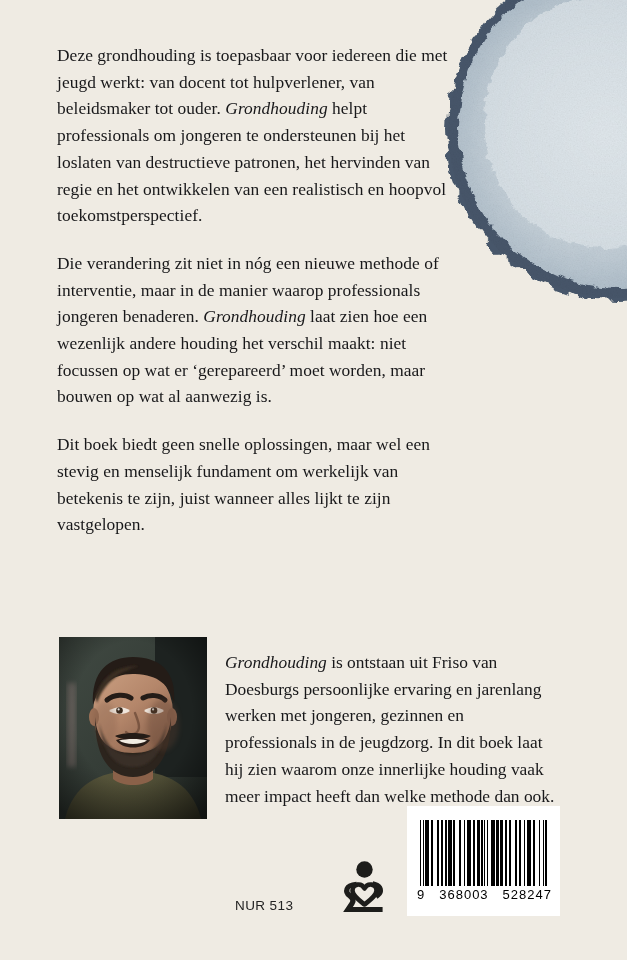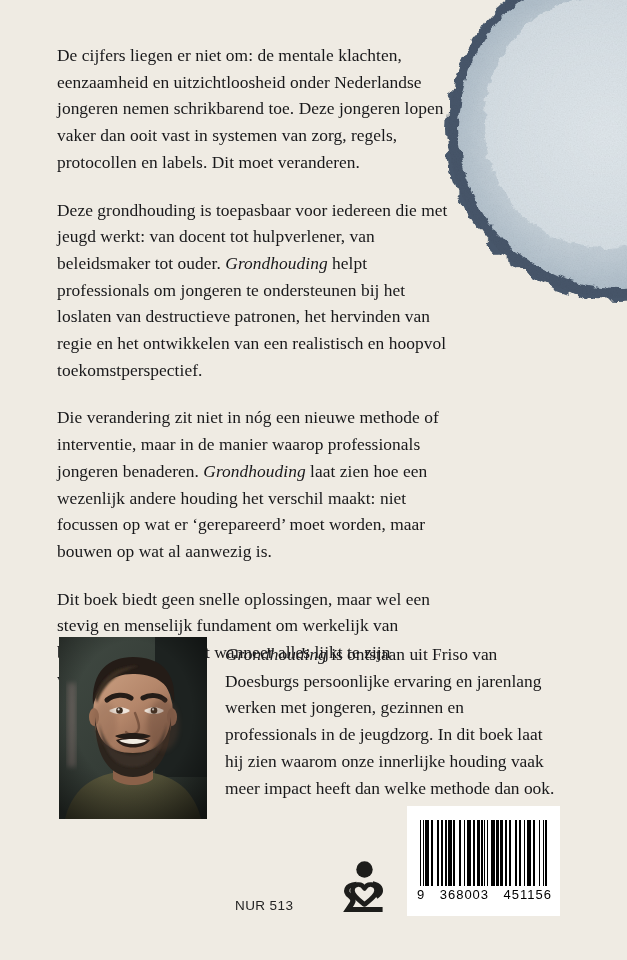--- a/index.html
+++ b/index.html
@@ -62,21 +62,21 @@
     width: 148px;
     height: 182px;
     overflow: hidden;
     background: #2f3730;
   }
   .author-photo svg { display: block; width: 100%; height: 100%; }
 
   .bio-copy {
     position: absolute;
     left: 166px;
-    top: 4px;
+    top: 12px;
     width: 330px;
   }
   .bio-copy p {
     margin: 0;
     font-size: 17.4px;
     line-height: 1.535;
     color: #18181a;
   }
 
   
@@ -194,21 +194,20 @@
         </g>
       </g>
 
       <g clip-path="url(#circClip)" opacity="0.55" style="mix-blend-mode:multiply">
         <rect x="0" y="0" width="330" height="560" filter="url(#paper)" fill="#ffffff"></rect>
       </g>
     </svg>
   </div>
 
   <div class="body-copy">
-    <p>De cijfers liegen er niet om: de mentale klachten, eenzaamheid en uitzichtloosheid onder Nederlandse jongeren nemen schrikbarend toe. Deze jongeren lopen vaker dan ooit vast in systemen van zorg, regels, protocollen en labels. Dit moet veranderen.</p>
     <p>Deze grondhouding is toepasbaar voor iedereen die met jeugd werkt: van docent tot hulpverlener, van beleidsmaker tot ouder. <i>Grondhouding</i> helpt professionals om jongeren te ondersteunen bij het loslaten van destructieve patronen, het hervinden van regie en het ontwikkelen van een realistisch en hoopvol toekomstperspectief.</p>
     <p>Die verandering zit niet in nóg een nieuwe methode of interventie, maar in de manier waarop professionals jongeren benaderen. <i>Grondhouding</i> laat zien hoe een wezenlijk andere houding het verschil maakt: niet focussen op wat er ‘gerepareerd’ moet worden, maar bouwen op wat al aanwezig is.</p>
     <p>Dit boek biedt geen snelle oplossingen, maar wel een stevig en menselijk fundament om werkelijk van betekenis te zijn, juist wanneer alles lijkt te zijn vastgelopen.</p>
   </div>
 
   <div class="author-block">
 
     <div class="author-photo">
       <svg viewBox="0 0 148 182" preserveAspectRatio="xMidYMid slice" aria-hidden="true">
         <defs>
@@ -361,17 +360,17 @@
         <span style="width: 3.15789%; background: transparent;"></span>
         <span style="width: 1.05263%; background: rgb(0, 0, 0);"></span>
         <span style="width: 2.10526%; background: transparent;"></span>
         <span style="width: 1.05263%; background: rgb(0, 0, 0);"></span>
         <span style="width: 1.05263%; background: transparent;"></span>
         <span style="width: 1.05263%; background: rgb(0, 0, 0);"></span>
       </div>
     <div class="barcode-digits">
       <span>9</span>
       <span>368003</span>
-      <span>451156</span>
+      <span>528247</span>
     </div>
   </div>
 
 </div>
 
 </body></html>

